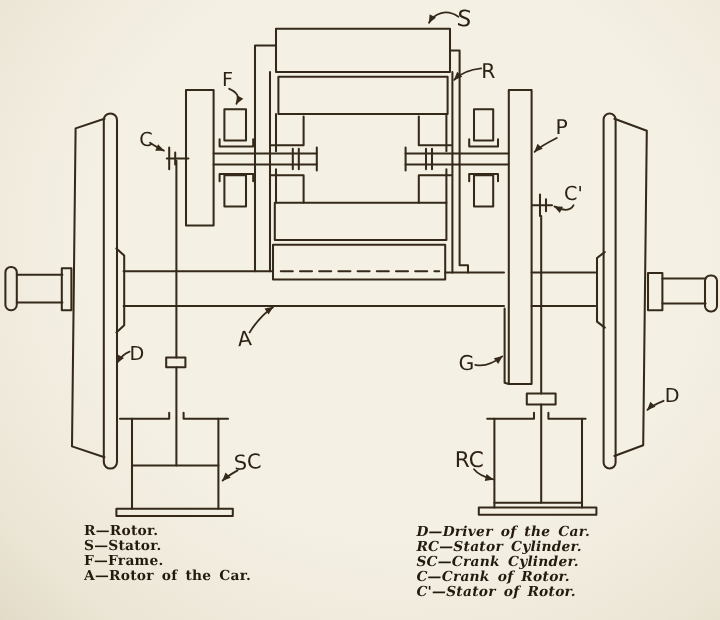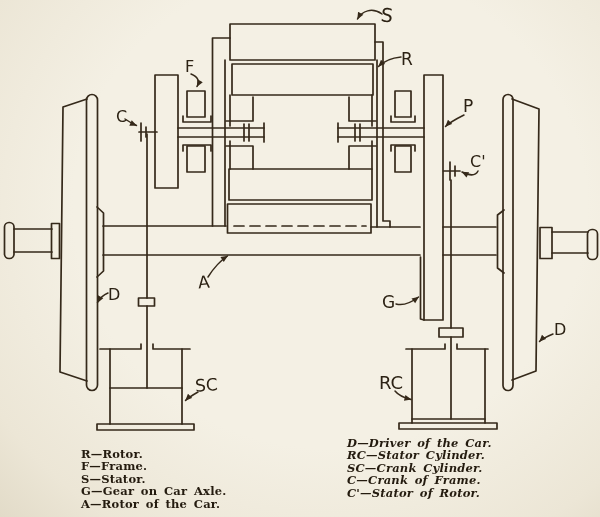--- a/index.html
+++ b/index.html
@@ -7,21 +7,21 @@
     position:relative;width:600px;height:517px;overflow:hidden;
     background:radial-gradient(ellipse at 55% 40%, #f4f0e4 55%, #ece6d6 85%, #e2dbc8 100%);
     font-family:"DejaVu Serif", serif;
   }
   svg{position:absolute;left:0;top:0;}
   .legend{
     position:absolute;color:#241b0f;font-size:11.5px;font-weight:bold;
     letter-spacing:.2px;word-spacing:2.5px;line-height:12.4px;white-space:nowrap;
     font-family:"DejaVu Serif","Liberation Serif",serif;
   }
-  .legend-left{left:70px;top:448px;margin-left:11px;}
+  .legend-left{left:70px;top:436px;}
   .legend-right{left:347px;top:437px;font-style:italic;}
   text{
     font-family:"DejaVu Sans","Liberation Sans",sans-serif;
     fill:#2c2214;
   }
 </style>
 </head>
 <body>
 
 <div class="page">
@@ -147,27 +147,26 @@
       <text x="198" y="288" font-size="17" transform="rotate(-5 205 282)">A</text>
       <text x="382" y="308" font-size="17">G</text>
       <text x="195" y="391" font-size="17" transform="rotate(-4 205 384)">SC</text>
       <text x="379" y="389" font-size="18">RC</text>
       <text x="554" y="335" font-size="16">D</text>
     </g>
   </svg>
 
   <div class="legend legend-left">
     <div>R—Rotor.</div>
+    <div>S—Stator.</div>
     <div>F—Frame.</div>
-    <div>S—Stator.</div>
-    <div>G—Gear on Car Axle.</div>
     <div>A—Rotor of the Car.</div>
   </div>
 
   <div class="legend legend-right">
     <div>D—Driver of the Car.</div>
     <div>RC—Stator Cylinder.</div>
     <div>SC—Crank Cylinder.</div>
-    <div>C—Crank of Frame.</div>
+    <div>C—Crank of Rotor.</div>
     <div>C'—Stator of Rotor.</div>
   </div>
 
 </div>
 
 </body></html>

